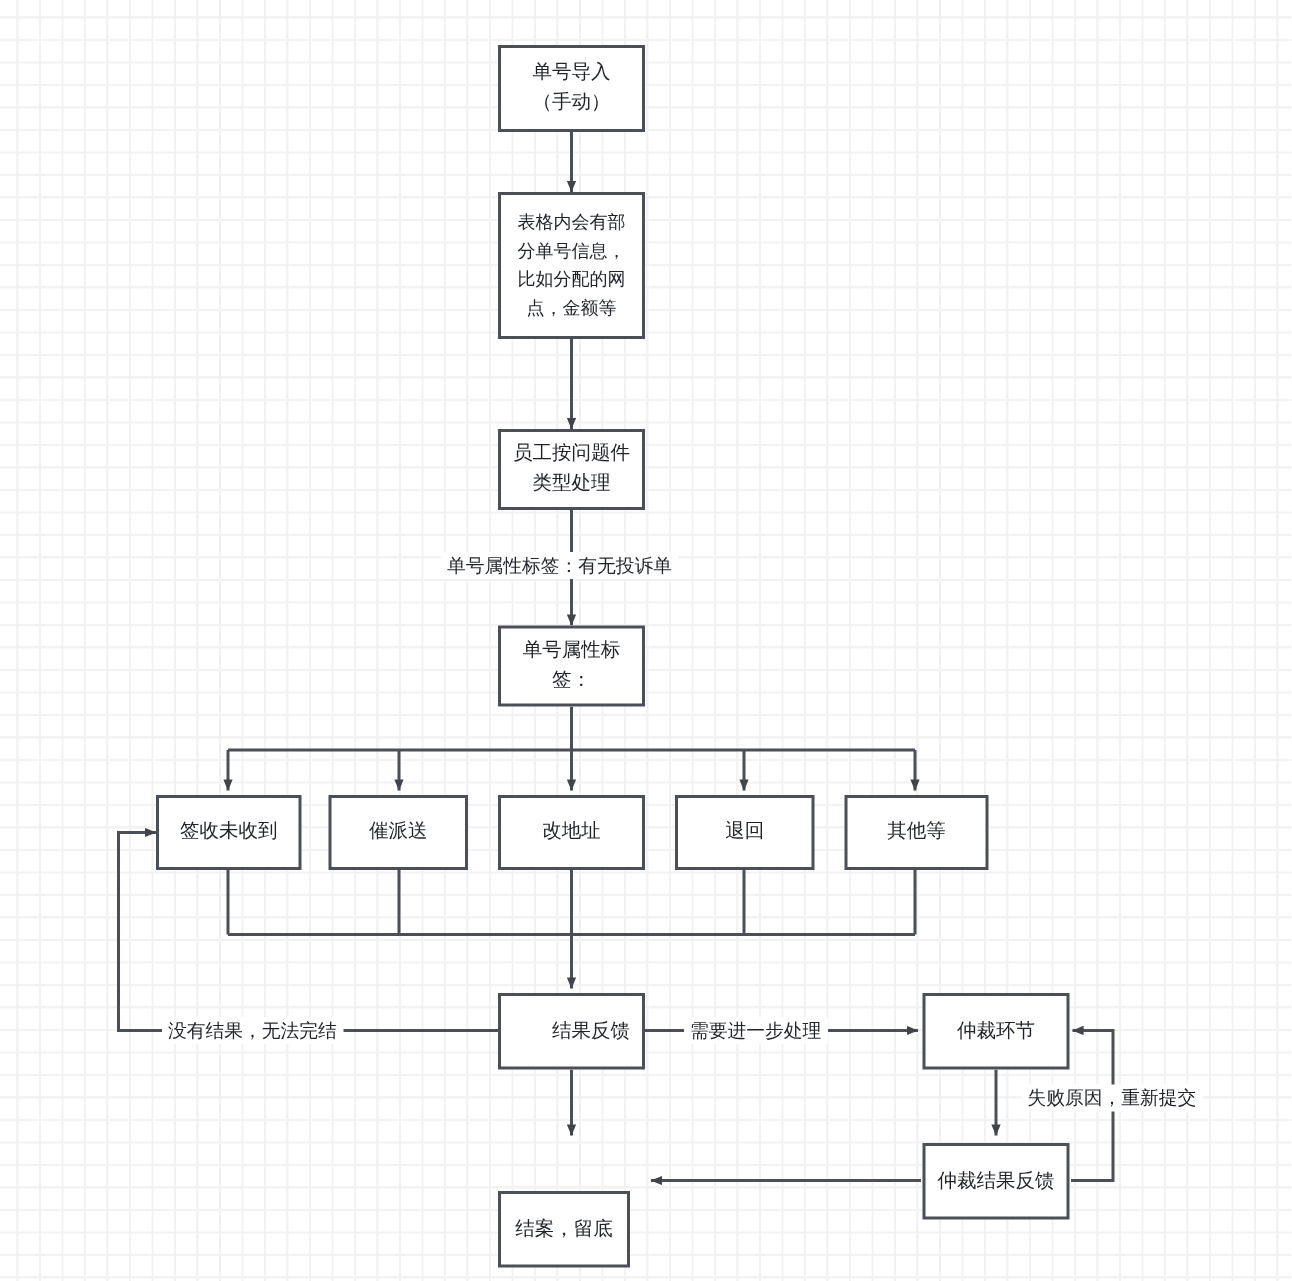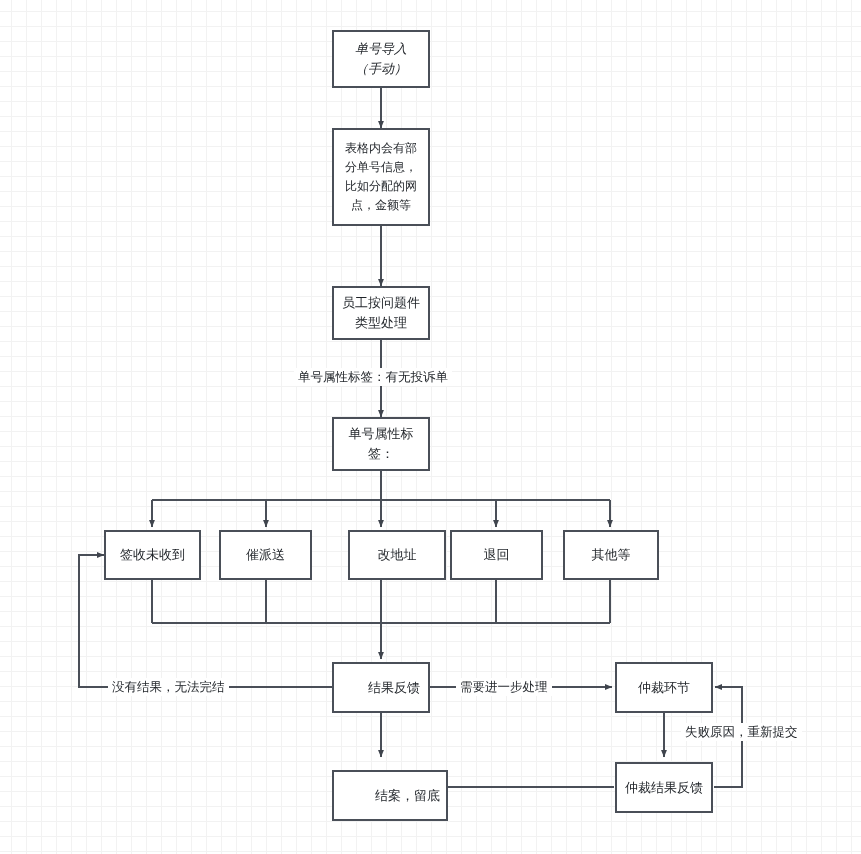--- a/index.html
+++ b/index.html
@@ -98,21 +98,21 @@
 
       <path d="M664,713 L664,757" marker-end="url(#arrow)"></path>
 
       <path d="M614,787 L434,787" marker-end="url(#arrow)"></path>
 
       <path d="M714,787 L742,787 L742,687 L715,687" marker-end="url(#arrow)"></path>
 
     </g>
   </svg>
 
-  <div class="node" style="left:332px; top:30px; width:98px; height:58px;font-style:italic;">
+  <div class="node" style="left:332px; top:30px; width:98px; height:58px;">
     <span>单号导入
 （手动）</span>
   </div>
 
   <div class="node" style="left:332px; top:128px; width:98px; height:98px; font-size:12px; line-height:19px; white-space:normal;">
     <span>表格内会有部分单号信息，比如分配的网点，金额等</span>
   </div>
 
   <div class="node" style="left:332px; top:286px; width:98px; height:54px; white-space:normal;">
     <span>员工按问题件类型处理</span>
@@ -123,21 +123,21 @@
   </div>
 
   <div class="node" style="left:104px; top:530px; width:97px; height:50px;">
     <span>签收未收到</span>
   </div>
 
   <div class="node" style="left:219px; top:530px; width:93px; height:50px;">
     <span>催派送</span>
   </div>
 
-  <div class="node" style="left:332px; top:530px; width:98px; height:50px;margin-left:16px;">
+  <div class="node" style="left:332px; top:530px; width:98px; height:50px;">
     <span>改地址</span>
   </div>
 
   <div class="node" style="left:450px; top:530px; width:93px; height:50px;">
     <span>退回</span>
   </div>
 
   <div class="node" style="left:563px; top:530px; width:96px; height:50px;">
     <span>其他等</span>
   </div>
@@ -147,21 +147,21 @@
   </div>
 
   <div class="node" style="left:615px; top:662px; width:98px; height:51px;">
     <span>仲裁环节</span>
   </div>
 
   <div class="node" style="left:615px; top:762px; width:98px; height:51px; white-space:normal;">
     <span>仲裁结果反馈</span>
   </div>
 
-  <div class="node" style="left:332px; top:770px; width:116px; height:51px;justify-content:flex-end;">
+  <div class="node" style="left:332px; top:794px; width:88px; height:51px;">
     <span>结案，留底</span>
   </div>
 
   <div class="edge-label" style="left:294px; top:368px;">
     <span>单号属性标签：有无投诉单</span>
   </div>
 
   <div class="edge-label" style="left:108px; top:678px;">
     <span>没有结果，无法完结</span>
   </div>

